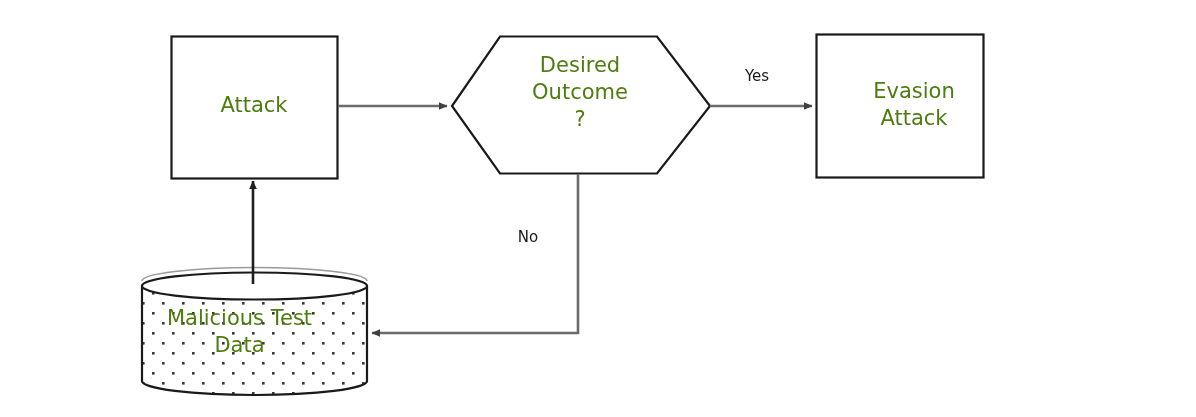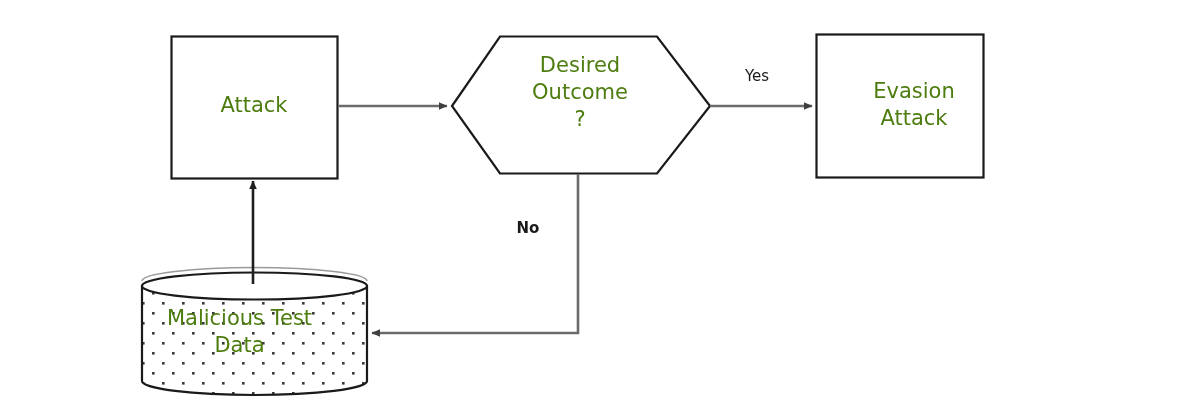--- a/index.html
+++ b/index.html
@@ -62,23 +62,22 @@
     top: 305px;
     width: 195px;
   }
   #label-yes {
     left: 712px;
     top: 64px;
     width: 90px;
   }
   #label-no {
     left: 490px;
-    top: 216px;
+    top: 225px;
     width: 76px;
-    font-weight: bold;
   }
 </style>
 </head>
 <body>
 
 <div id="canvas">
 
   <svg id="flow-svg" viewBox="0 0 1196 417" xmlns="http://www.w3.org/2000/svg">
     <defs>
       <pattern id="dot-fill" width="20" height="20" patternUnits="userSpaceOnUse">

